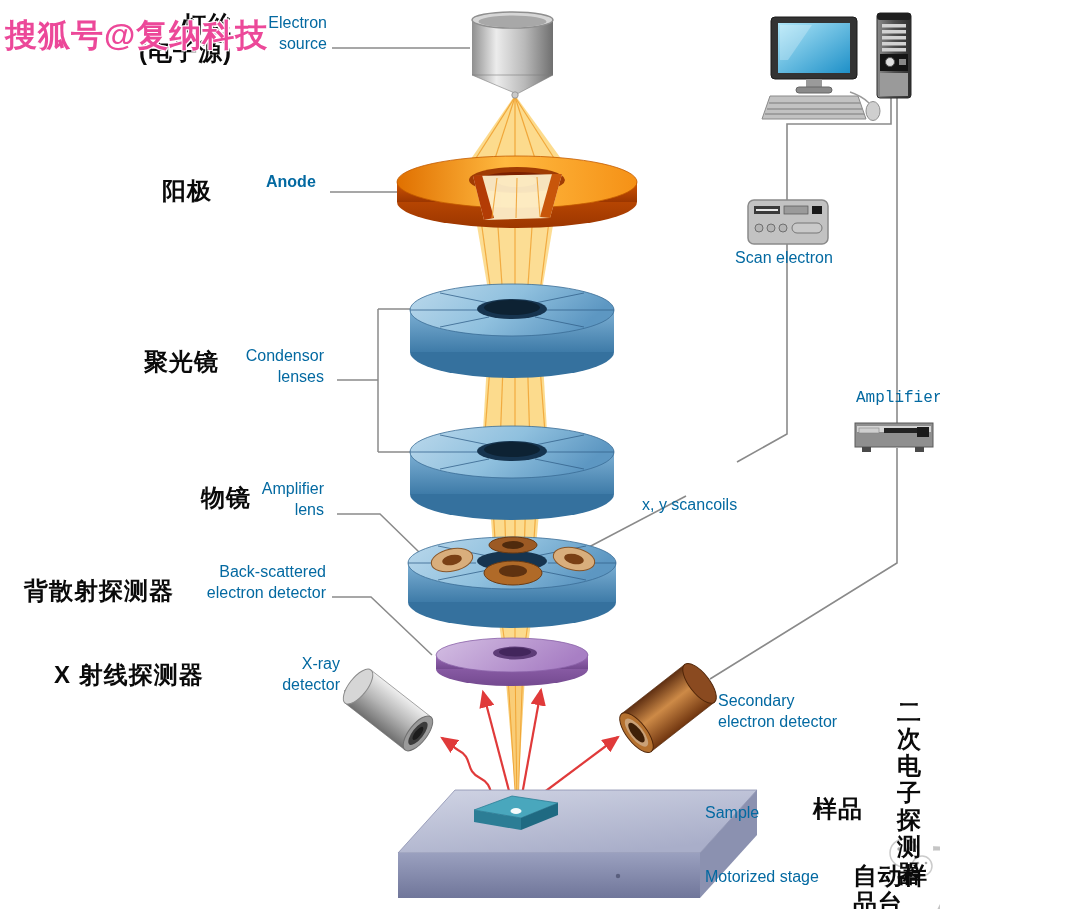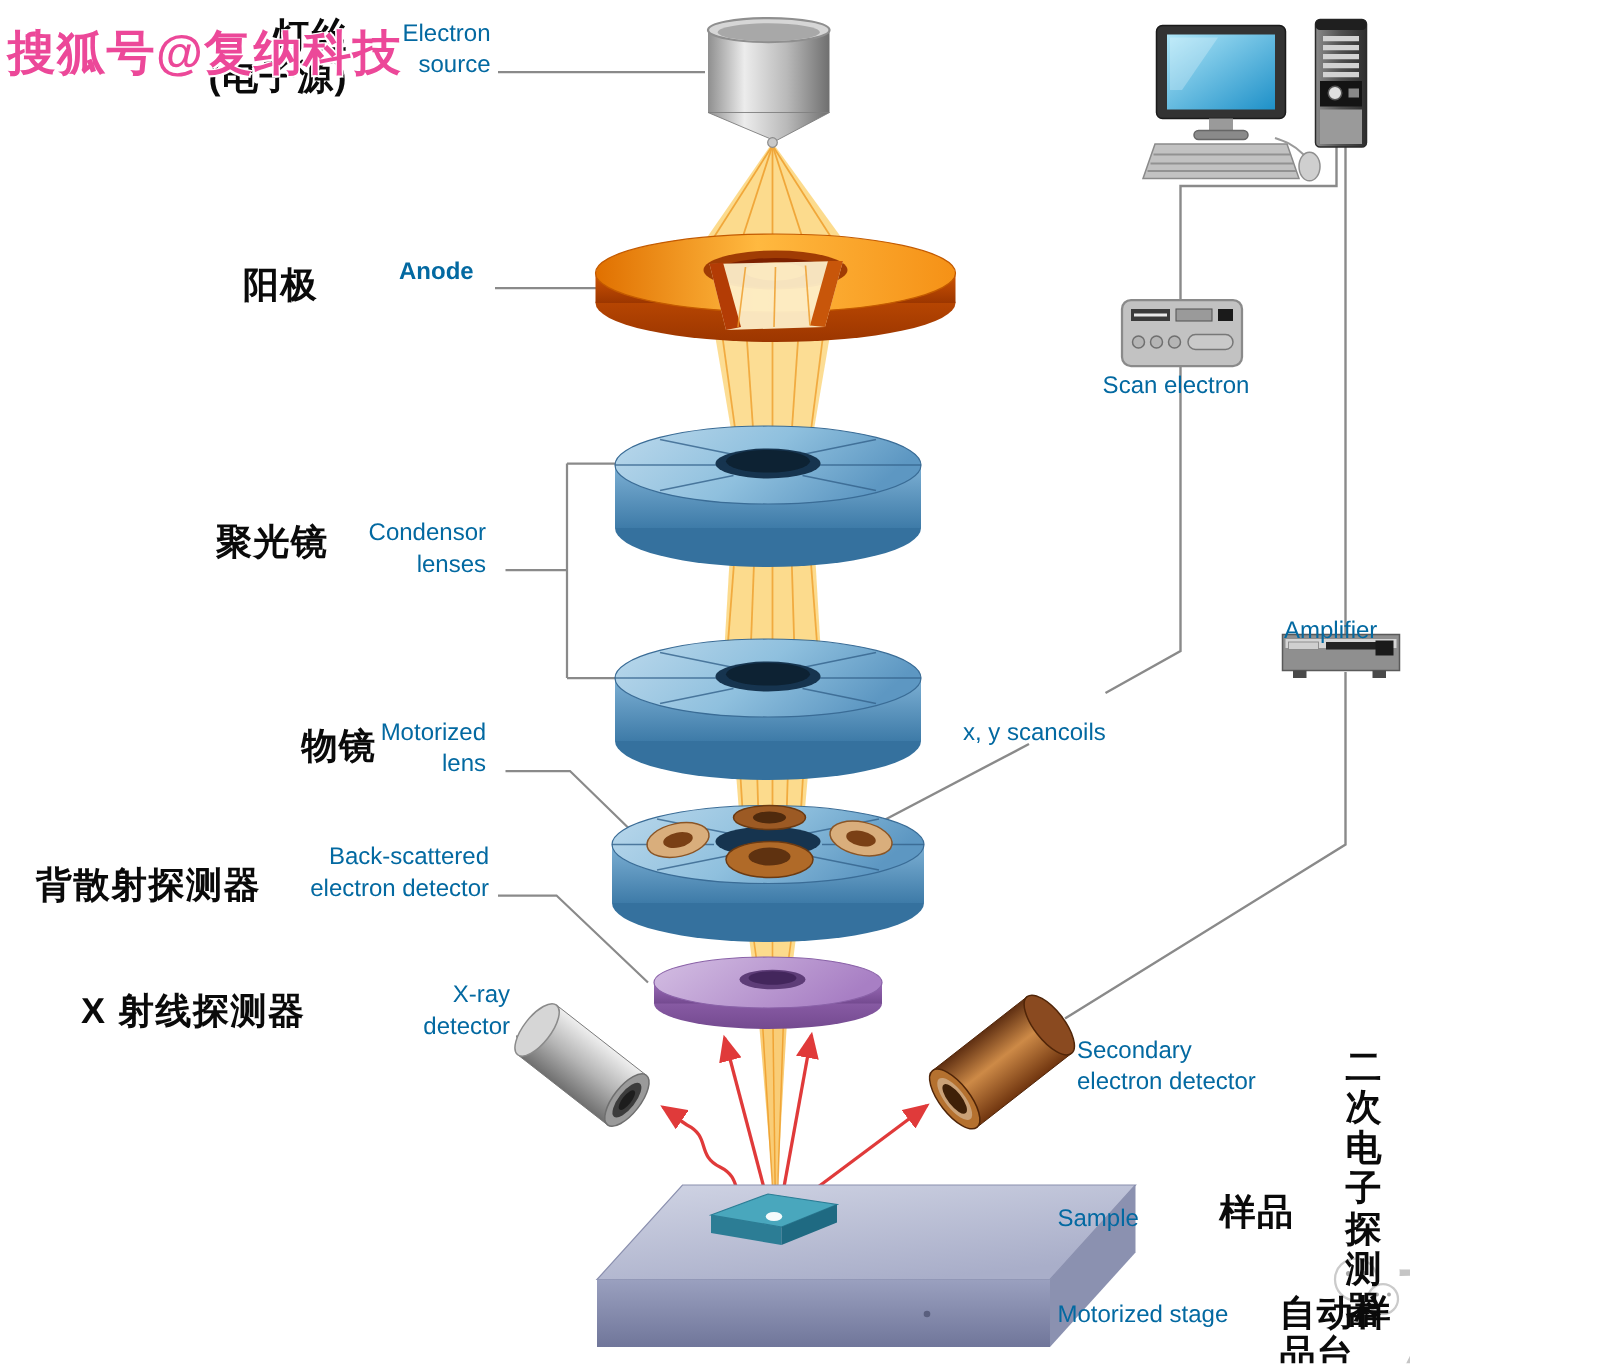--- a/index.html
+++ b/index.html
@@ -362,33 +362,33 @@
   </div>
   <div class="lbl en right" style="left:245px;top:12px;width:82px;">Electron source</div>
 
   <div class="lbl zh" style="left:162px;top:177px;">阳极</div>
   <div class="lbl en" style="left:266px;top:171px;font-weight:bold;">Anode</div>
 
   <div class="lbl zh" style="left:144px;top:348px;text-align:right;">聚光镜</div>
   <div class="lbl en right" style="left:228px;top:345px;width:96px;">Condensor lenses</div>
 
   <div class="lbl zh" style="left:161px;top:484px;margin-left:40px;">物镜</div>
-  <div class="lbl en right" style="left:240px;top:478px;width:84px;">Motorized lens</div>
+  <div class="lbl en right" style="left:240px;top:478px;width:84px;">Amplifier lens</div>
 
   <div class="lbl zh" style="left:24px;top:577px;">背散射探测器</div>
   <div class="lbl en right" style="left:184px;top:561px;width:142px;">Back-scattered electron detector</div>
 
   <div class="lbl zh" style="left:54px;top:661px;">X 射线探测器</div>
   <div class="lbl en right" style="left:256px;top:653px;width:84px;">X-ray detector</div>
 
-  <div class="lbl en" style="left:642px;top:478px;">x, y scancoils</div>
+  <div class="lbl en" style="left:642px;top:494px;">x, y scancoils</div>
 
   <div class="lbl en center" style="left:714px;top:247px;width:140px;">Scan electron</div>
 
-  <div class="lbl en" style="left:856px;top:410px;">Amplifier</div>
+  <div class="lbl en" style="left:856px;top:388px;font-family:Liberation Mono, monospace;">Amplifier</div>
 
   <div class="lbl en" style="left:718px;top:690px;width:150px;">
     <div>Secondary</div>
     <div>electron detector</div>
   </div>
   <div class="lbl zh" style="left:897px;top:698px;">二次电子探测器</div>
 
   <div class="lbl en" style="left:705px;top:802px;">Sample</div>
   <div class="lbl zh" style="left:813px;top:795px;">样品</div>
 

